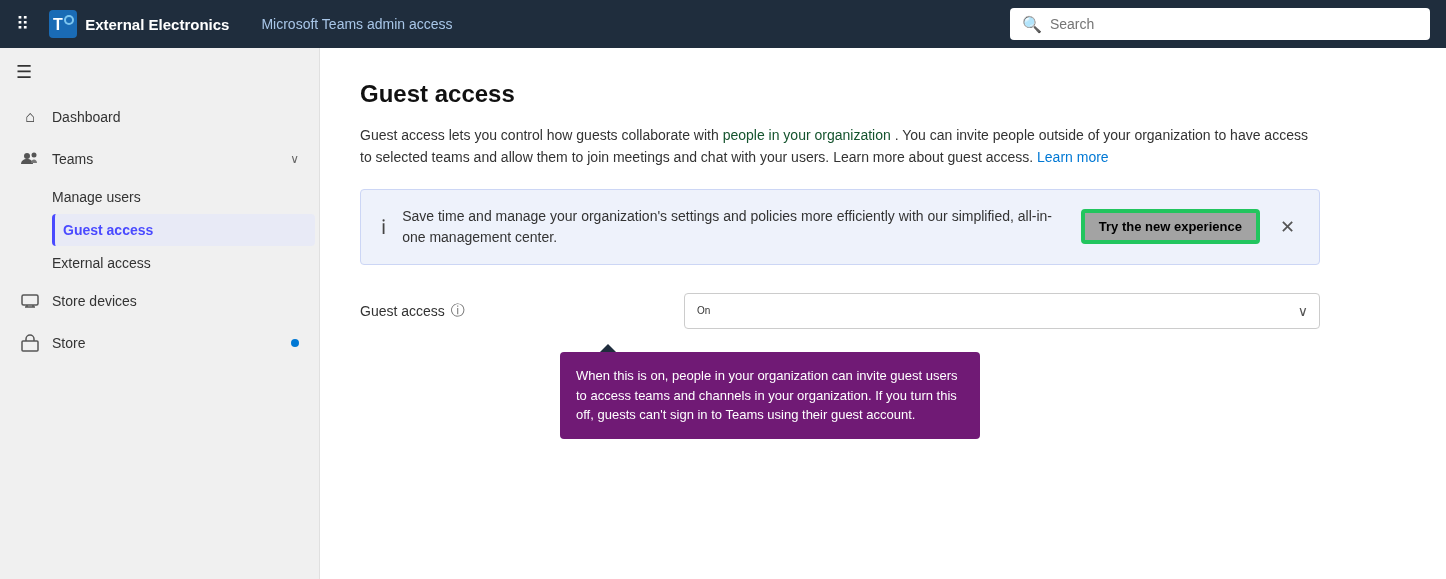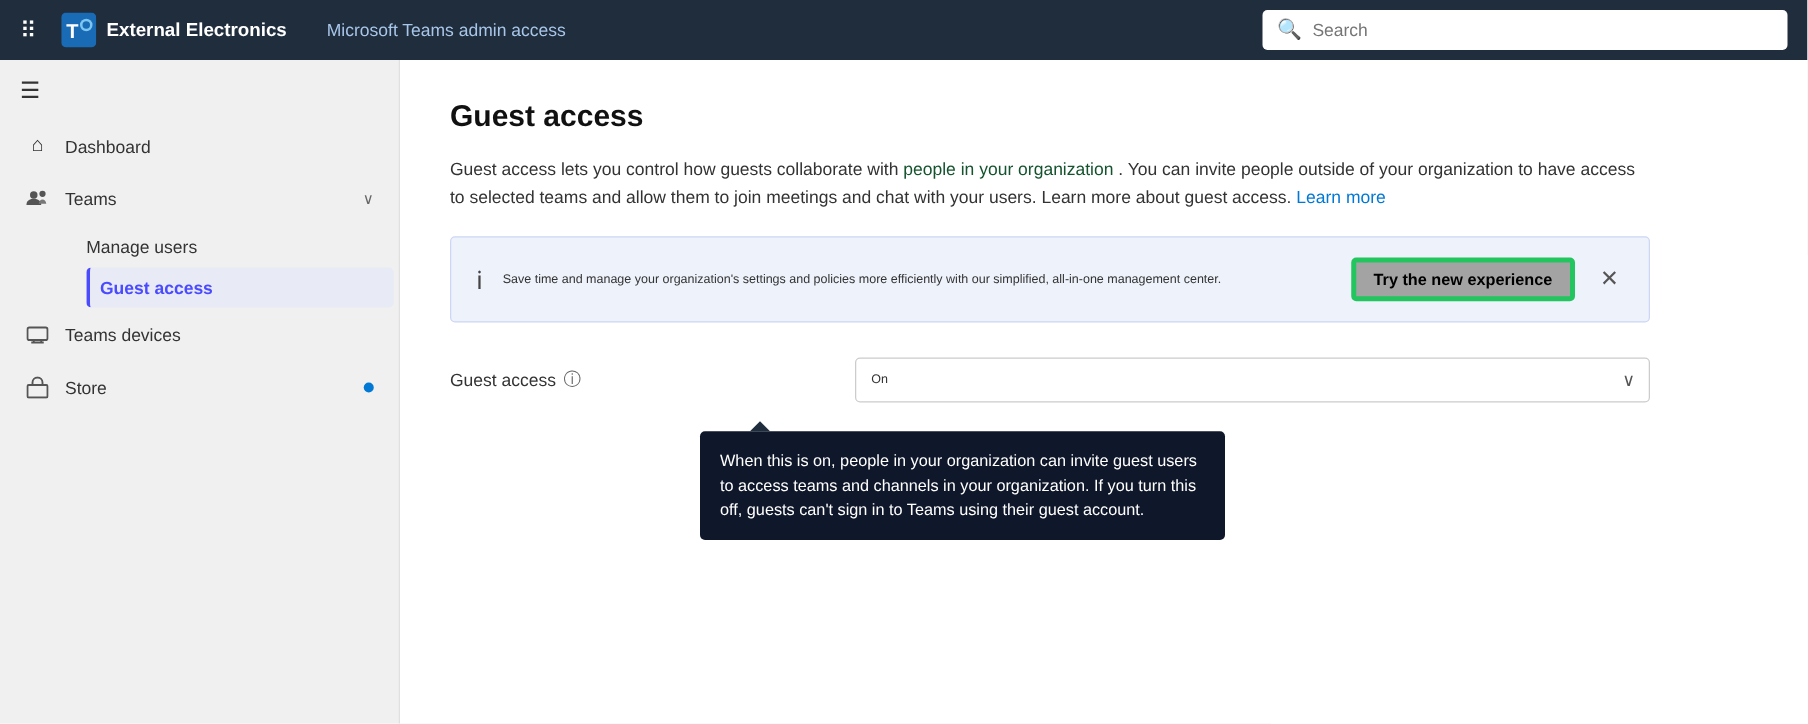--- a/index.html
+++ b/index.html
@@ -73,21 +73,21 @@
       gap: 12px;
       color: #333;
       font-size: 14px;
       border-radius: 4px;
       margin: 1px 4px;
     }
     .sidebar-item-icon { width: 20px; height: 20px; display: flex; align-items: center; justify-content: center; font-size: 16px; }
     .sidebar-item-label { flex: 1; }
     .sidebar-item-chevron { font-size: 12px; color: #666; }
 
-    .sidebar-subitems { padding-left: 65px; }
+    .sidebar-subitems { padding-left: 48px; }
     .sidebar-subitem {
       padding: 8px 16px 8px 0;
       cursor: pointer;
       color: #333;
       font-size: 14px;
       display: flex;
       align-items: center;
       gap: 8px;
       border-radius: 4px;
       margin: 1px 4px;
@@ -125,21 +125,21 @@
       border: 1px solid #ccd6f5;
       border-radius: 4px;
       display: flex;
       align-items: center;
       padding: 16px 20px;
       gap: 16px;
       margin-bottom: 28px;
       max-width: 960px;
     }
     .info-banner-icon { font-size: 20px; color: #444; flex-shrink: 0; }
-    .info-banner-text { flex: 1; font-size: 10px; color: #333; line-height: 1.5; }
+    .info-banner-text { flex: 1; font-size: 14px; color: #333; line-height: 1.5; }
     .info-banner-btn {
       background: #a3a3a3;
       border: 4px solid #22c55e;
       border-radius: 4px;
       padding: 6px 14px;
       font-size: 13px;
       cursor: pointer;
       white-space: nowrap;
       font-weight: 600;
     }
@@ -185,21 +185,21 @@
       transform: translateY(-50%);
       pointer-events: none;
       color: #555;
     }
 
     
     .tooltip-popup {
       position: absolute;
       bottom: -110px;
       left: 200px;
-      background: #0f172a;
+      background: #701a75;
       color: #fff;
       border-radius: 4px;
       padding: 14px 16px;
       font-size: 13px;
       line-height: 1.5;
       width: 420px;
       z-index: 100;
     }
     .tooltip-popup::before {
       content: '';
@@ -261,30 +261,33 @@
     </div>
 
 
     <div class="sidebar-subitems">
       <div class="sidebar-subitem">
         <span>Manage users</span>
       </div>
       <div class="sidebar-subitem active">
         <span>Guest access</span>
       </div>
+      <div class="sidebar-subitem">
+        <span>External access</span>
+      </div>
     </div>
 
     <div class="sidebar-item">
       <span class="sidebar-item-icon">
         <svg width="18" height="18" viewBox="0 0 18 18" fill="none">
           <rect x="1" y="3" width="16" height="10" rx="1.5" stroke="#555" stroke-width="1.5" fill="none"></rect>
           <path d="M6 13v2m6-2v2M4 15h10" stroke="#555" stroke-width="1.5"></path>
         </svg>
       </span>
-      <span class="sidebar-item-label">Teams devices</span>
+      <span class="sidebar-item-label">Store devices</span>
     </div>
 
     <div class="sidebar-item">
       <span class="sidebar-item-icon">
         <svg width="18" height="18" viewBox="0 0 18 18" fill="none">
           <rect x="1" y="7" width="16" height="10" rx="1" stroke="#555" stroke-width="1.5" fill="none"></rect>
           <path d="M5 7V5a4 4 0 0 1 8 0v2" stroke="#555" stroke-width="1.5"></path>
         </svg>
       </span>
       <span class="sidebar-item-label">Store</span>

